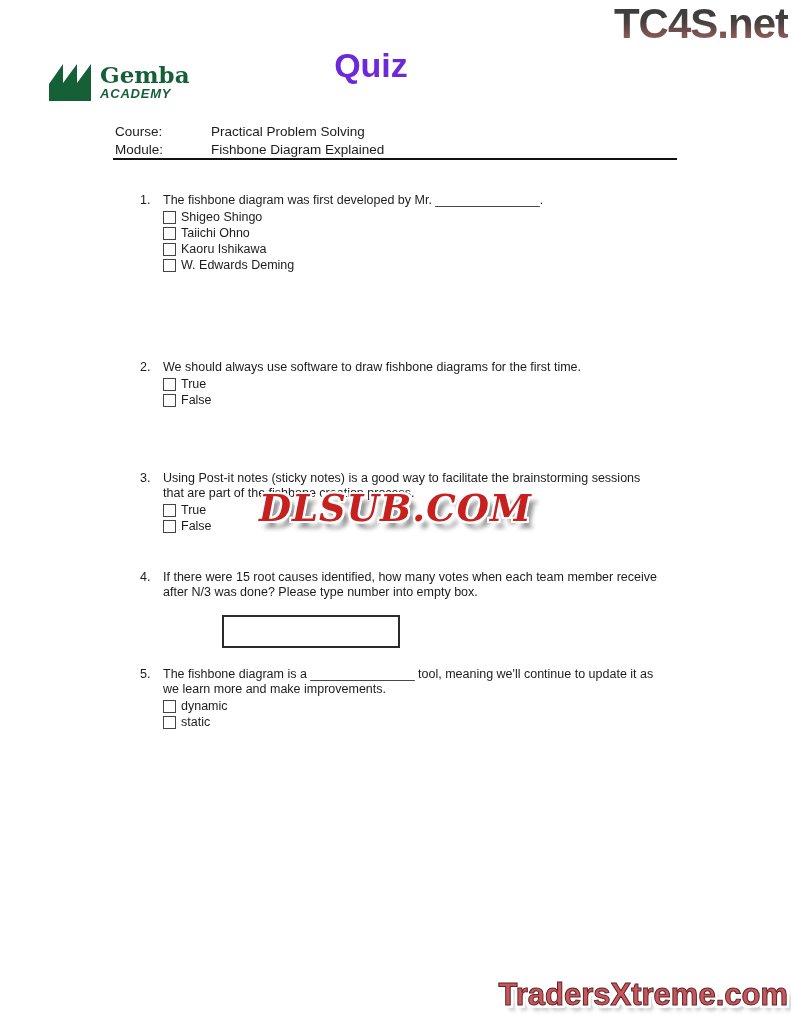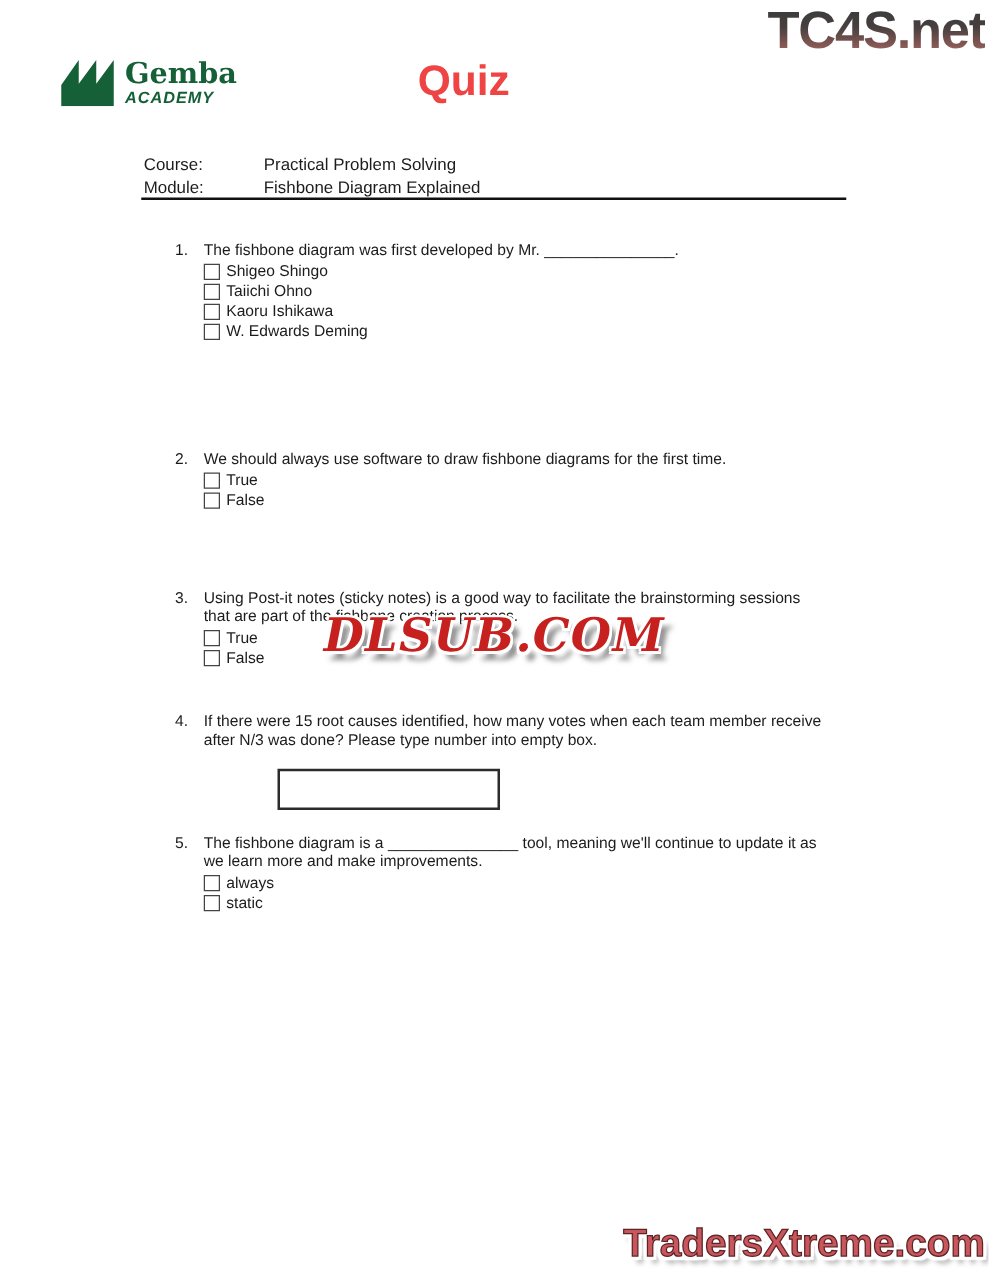--- a/index.html
+++ b/index.html
@@ -7,36 +7,36 @@
   .page {
     position:relative;
     width:791px; height:1024px;
     background:#ffffff;
     font-family:"Liberation Sans", sans-serif;
     color:#1c1c1c;
     overflow:hidden;
   }
 
   
-  .logo { position:absolute; left:48px; top:44px; display:flex; align-items:flex-end; }
+  .logo { position:absolute; left:48px; top:60px; display:flex; align-items:flex-end; }
   .logo svg { display:block; margin-right:7px; }
   .logo-gemba {
     font-family:"DejaVu Serif", serif;
     font-weight:bold; font-size:23px; line-height:22px;
     color:#166038; letter-spacing:0px;
   }
   .logo-academy {
     font-weight:bold; font-size:13px; line-height:15px;
     color:#166038; letter-spacing:0.8px;font-style:italic;
   }
 
   
   .quiz-title {
     position:absolute; left:0; top:46px; width:742px;
-    text-align:center; font-size:34px; font-weight:bold; color:#ef4444;
+    text-align:center; font-size:34px; font-weight:bold; color:#6d28d9;
   }
 
   
   .wm-top {
     position:absolute; right:3px; top:0px;
     font-size:42px; font-weight:bold; letter-spacing:-1px;
     background:linear-gradient(180deg,#3a3a3a 5%,#46403f 45%,#8a5a56 78%,#c0a39e 100%);
     -webkit-background-clip:text; background-clip:text; color:transparent;
   }
   .wm-mid {
@@ -185,21 +185,21 @@
     </div>
   </div>
 
   <div class="question" id="q5">
     <div class="qnum">5.</div>
     <div class="qbody">
       <div class="qtext">The fishbone diagram is a _______________ tool, meaning we'll continue to update it as
 we learn more and make improvements.</div>
       <div class="opt">
         <span class="checkbox"></span>
-        <span>always</span>
+        <span>dynamic</span>
       </div>
       <div class="opt">
         <span class="checkbox"></span>
         <span>static</span>
       </div>
     </div>
   </div>
 
   <div class="wm-bottom">TradersXtreme.com</div>
 

